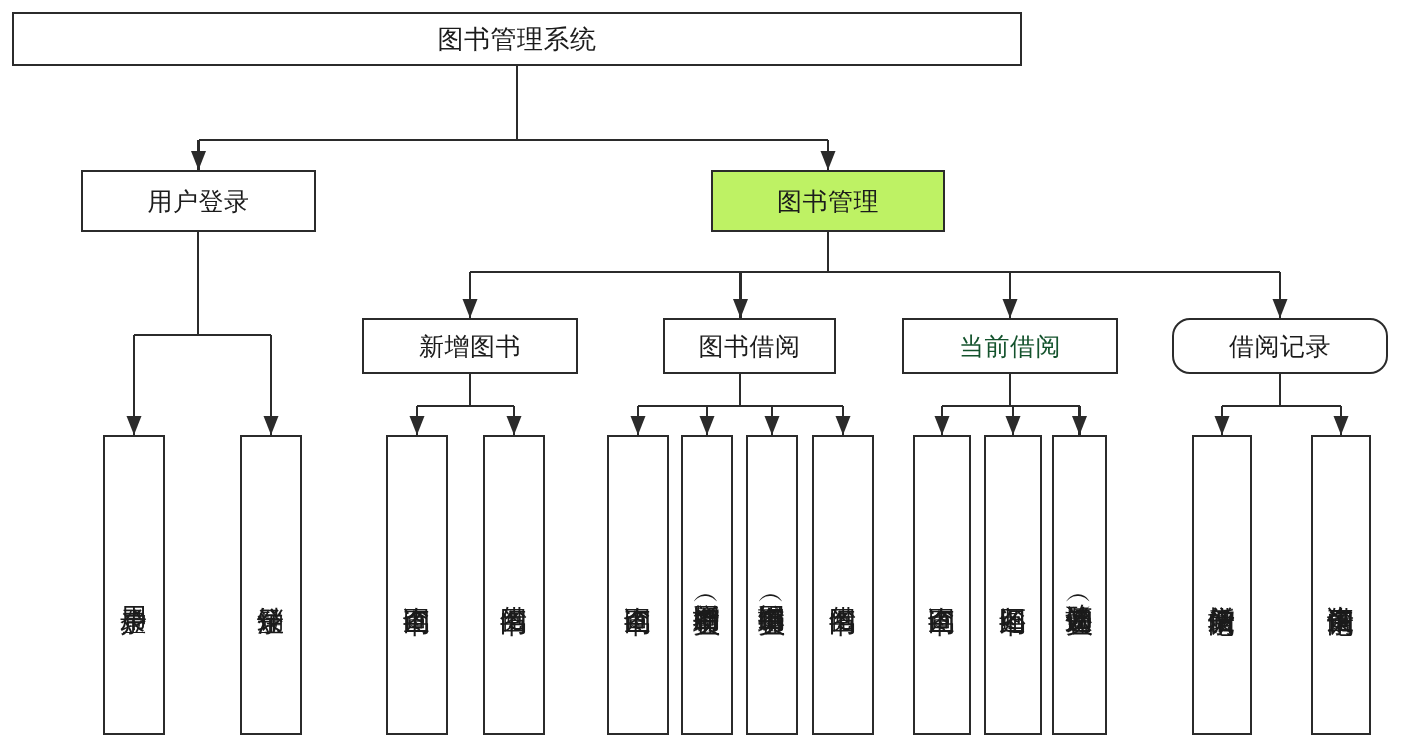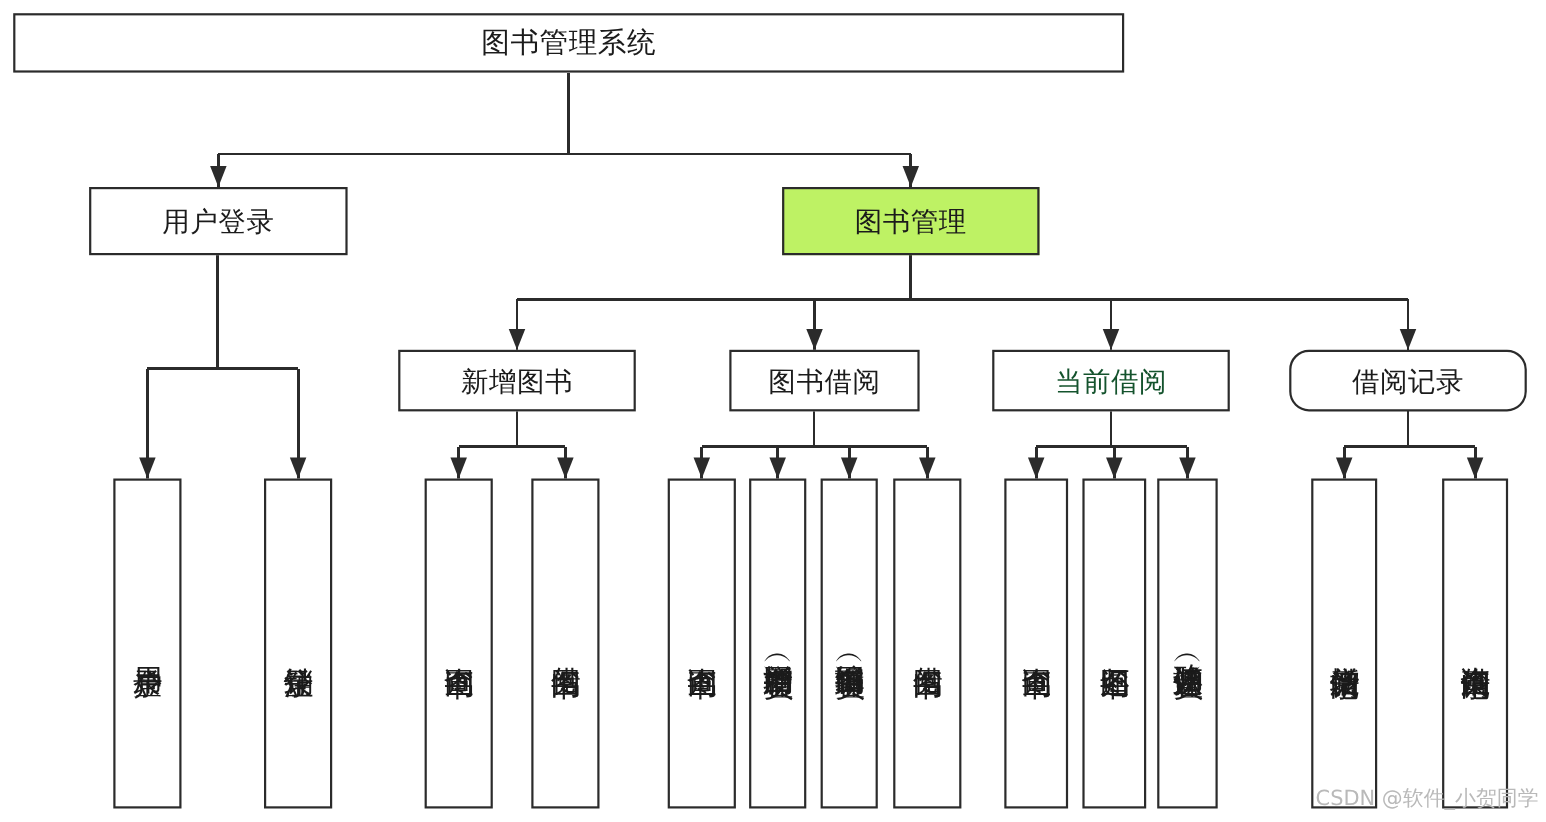--- a/index.html
+++ b/index.html
@@ -166,14 +166,13 @@
       <div class="node vert" style="left: 1052px; top: 435px; width: 55px; height: 300px; border-color: rgb(43, 43, 43); background: rgb(255, 255, 255);">
         <span class="label" style="color: rgb(27, 27, 27);">确认归还（管理员）</span>
       </div>
       <div class="node vert centered" style="left: 1192px; top: 435px; width: 60px; height: 300px; border-color: rgb(43, 43, 43); background: rgb(255, 255, 255);">
         <span class="label" style="color: rgb(27, 27, 27);">新增借阅记录</span>
       </div>
       <div class="node vert centered" style="left: 1311px; top: 435px; width: 60px; height: 300px; border-color: rgb(43, 43, 43); background: rgb(255, 255, 255);">
         <span class="label" style="color: rgb(27, 27, 27);">查询借阅记录</span>
       </div>
     </div>
-  <div id="watermark" style="left: 1196px; top: 713px; color: rgb(185, 185, 185);">CSDN @软件_小贺同学</div>
 </div>
 
 </body></html>

